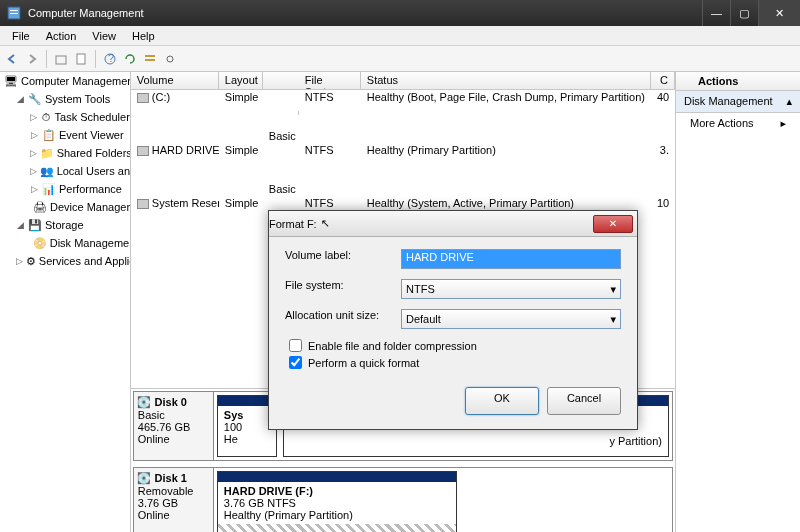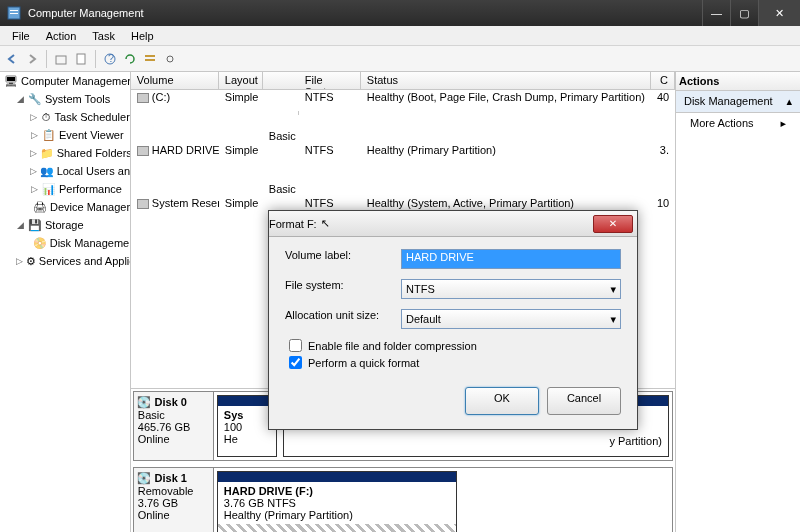--- a/index.html
+++ b/index.html
@@ -42,21 +42,21 @@
 .disk-row { display: flex; border: 1px solid #888; margin-bottom: 6px; height: 70px; background: #fff; }
 .disk-label { width: 80px; border-right: 1px solid #888; padding: 4px; background: #f4f4f4; }
 .disk-label b { font-weight: bold; }
 .disk-parts { flex: 1; display: flex; }
 .part { border: 1px solid #333; margin: 3px; flex: 1; position: relative; }
 .part-hdr { height: 10px; background: #0a2a6a; }
 .part-hatch { background: repeating-linear-gradient(45deg, #fff, #fff 4px, #bbb 4px, #bbb 7px); }
 .part-body { padding: 3px 6px; }
 
 .actions { width: 150px; background: #fff; }
-.actions-hdr { background: linear-gradient(#fdfdfd, #ececec); border-bottom: 1px solid #c7c7c7; padding: 3px 3px; font-weight: bold; }
+.actions-hdr { background: linear-gradient(#fdfdfd, #ececec); border-bottom: 1px solid #c7c7c7; padding: 3px 22px; font-weight: bold; }
 .actions-sec { background: #e5eef8; padding: 4px 8px; display: flex; justify-content: space-between; border-bottom: 1px solid #c7c7c7; }
 .actions-item { padding: 4px 14px; display: flex; justify-content: space-between; }
 
 
 .dialog { position: absolute; left: 268px; top: 210px; width: 370px; background: #f0f0f0; border: 1px solid #444; box-shadow: 0 0 12px rgba(0,0,0,0.4); }
 .dlg-title { height: 26px; background: linear-gradient(#f8f8f8, #dfdfdf); border-bottom: 1px solid #b0b0b0; display: flex; align-items: center; padding-left: 0; }
 .dlg-close { margin-left: auto; width: 40px; height: 18px; margin-right: 4px; background: linear-gradient(#e07a7a, #c23030); border: 1px solid #8a2020; border-radius: 2px; color: #fff; text-align: center; line-height: 15px; font-size: 10px; }
 .dlg-body { padding: 12px 16px 10px 16px; }
 .dlg-row { display: flex; align-items: flex-start; margin-bottom: 10px; }
 .dlg-row label { width: 116px; }
@@ -87,21 +87,21 @@
   <div class="win-controls">
     <div class="win-btn">—</div>
     <div class="win-btn">▢</div>
     <div class="win-btn close">✕</div>
   </div>
 </div>
 
 <div class="menubar">
   <span>File</span>
   <span>Action</span>
-  <span>Task</span>
+  <span>View</span>
   <span>Help</span>
 </div>
 
 <div class="toolbar">
   <span class="tool-ico">
       <svg width="14" height="14">
         <path d="M9 3 L4 7 L9 11" fill="none" stroke="#4a7ab5" stroke-width="2"></path>
       </svg>
     </span>
   <span class="tool-ico">

